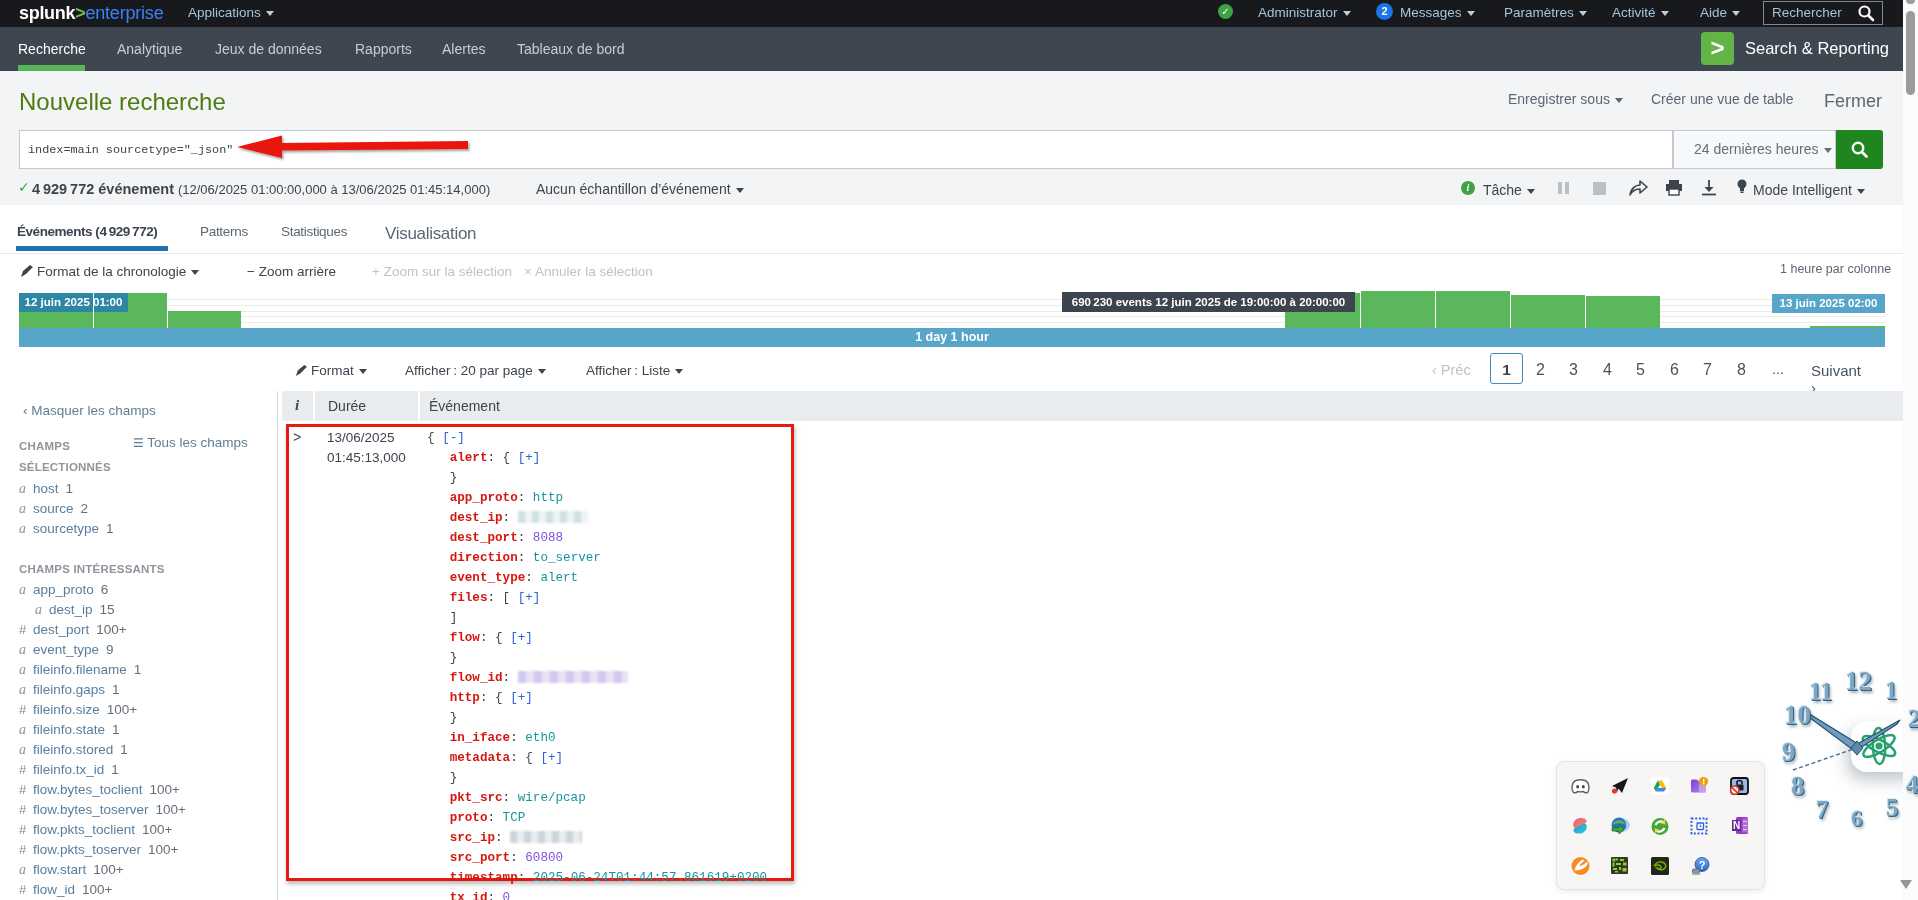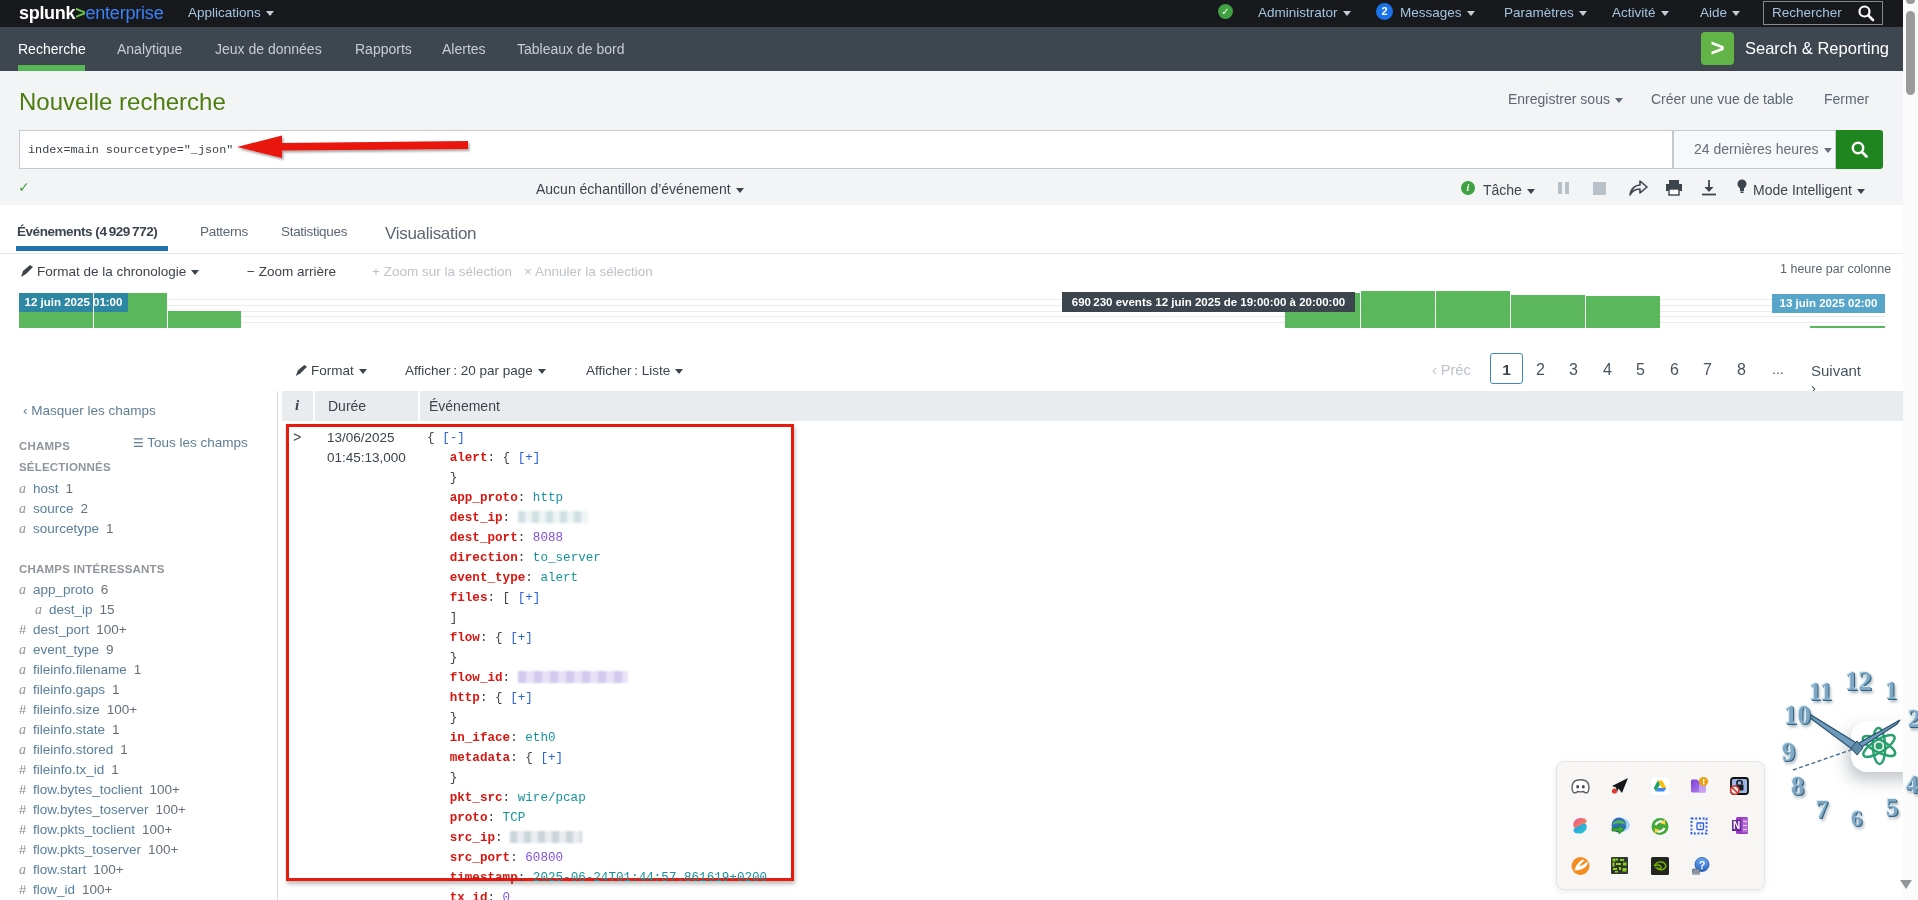--- a/index.html
+++ b/index.html
@@ -66,21 +66,21 @@
   <span class="navtab" style="left:517px;">Tableaux de bord</span>
   <span class="abs" style="left:18px;top:38px;width:67px;height:6px;background:#57b757;"></span>
   <span class="abs" style="left:1701px;top:5px;width:33px;height:33px;background:#61b445;border-radius:4px;color:#fff;font-weight:bold;font-size:24px;text-align:center;line-height:31px;">&gt;</span>
   <span class="abs" style="left:1745px;top:12px;font-size:16.5px;color:#fff;">Search &amp; Reporting</span>
 </div>
 
 <div class="abs" id="band">
   <span class="abs" style="left:19px;top:17px;font-size:24px;color:#4d7c0f;">Nouvelle recherche</span>
   <span class="abs" style="left:1508px;top:20px;font-size:14px;color:#5c6773;">Enregistrer sous<span class="caret" style="border-top-color:#5c6773;"></span></span>
   <span class="abs" style="left:1651px;top:20px;font-size:14px;color:#5c6773;">Créer une vue de table</span>
-  <span class="abs" style="left:1824px;top:20px;font-size:14px;color:#5c6773;">Fermer</span>
+  <span class="abs" style="left:1824px;top:20px;font-size:18px;color:#5c6773;">Fermer</span>
 
   <span class="abs" style="left:19px;top:59px;width:1654px;height:39px;background:#fff;border:1px solid #c3c9cf;"></span>
   <span class="abs" style="left:28px;top:72px;font-family:'Liberation Mono',monospace;font-size:11.8px;color:#3c444d;">index=main sourcetype="_json"</span>
 
   <svg class="abs" style="left:234px;top:60px;" width="240" height="34" viewBox="0 0 240 34">
     <defs>
         <filter id="ashad" x="-20%" y="-40%" width="140%" height="200%">
           <feDropShadow dx="1.5" dy="2" stdDeviation="1.1" flood-color="#000" flood-opacity="0.35"></feDropShadow>
         </filter>
       </defs>
@@ -89,20 +89,21 @@
 
   <span class="abs" style="left:1673px;top:59px;width:163px;height:39px;background:#f7f8f9;border:1px solid #c3c9cf;"></span>
   <span class="abs" style="left:1694px;top:70px;font-size:14px;color:#656f79;">24 dernières heures<span class="caret" style="border-top-color:#656f79;"></span></span>
   <span class="abs" style="left:1836px;top:59px;width:47px;height:39px;background:#1f851f;border-radius:0 3px 3px 0;"></span>
   <svg class="abs" style="left:1850px;top:69px;" width="19" height="19" viewBox="0 0 19 19">
       <circle cx="8" cy="8" r="5.2" fill="none" stroke="#fff" stroke-width="2.4"></circle>
       <line x1="12" y1="12" x2="16.5" y2="16.5" stroke="#fff" stroke-width="2.8" stroke-linecap="round"></line>
     </svg>
 
   <span class="abs" style="left:18px;top:108px;color:#3fa142;font-size:14px;">✓</span>
+  <span class="abs" style="left:32px;top:110px;font-size:14px;color:#3c444d;white-space:nowrap;"><b style="font-size:14.5px;">4 929 772 événement</b> <span style="font-size:13px;">(12/06/2025 01:00:00,000 à 13/06/2025 01:45:14,000)</span></span>
   <span class="abs" style="left:536px;top:110px;font-size:14px;color:#3c444d;white-space:nowrap;">Aucun échantillon d’événement<span class="caret" style="border-top-color:#3c444d;"></span></span>
   <span class="abs" style="left:1461px;top:110px;width:14px;height:14px;border-radius:50%;background:#3fa142;color:#fff;font-size:10px;font-weight:bold;font-family:'Liberation Serif',serif;font-style:italic;text-align:center;line-height:14px;">i</span>
   <span class="abs" style="left:1483px;top:111px;font-size:14px;color:#3c444d;">Tâche<span class="caret" style="border-top-color:#3c444d;"></span></span>
   <span class="abs" style="left:1558px;top:111px;width:4px;height:12px;background:#b9c1c8;"></span>
   <span class="abs" style="left:1565px;top:111px;width:4px;height:12px;background:#b9c1c8;"></span>
   <span class="abs" style="left:1593px;top:111px;width:13px;height:13px;background:#b9c1c8;"></span>
   <svg class="abs" style="left:1628px;top:108px;" width="20" height="18" viewBox="0 0 20 18">
       <path d="M2 16 C3 9 8 6 12 6 L12 2 L19 8 L12 14 L12 10 C8 10 4 12 2 16 Z" fill="none" stroke="#3c444d" stroke-width="1.6" stroke-linejoin="round"></path>
     </svg>
   <svg class="abs" style="left:1665px;top:109px;" width="18" height="16" viewBox="0 0 18 16">
@@ -157,20 +158,21 @@
   <div class="tbar" style="left:1436px;top:-2px;width:74px;height:37px;"></div>
   <div class="tbar" style="left:1511px;top:2px;width:74px;height:33px;"></div>
   <div class="tbar" style="left:1586px;top:3px;width:74px;height:32px;"></div>
   <div class="tbar" style="left:1810px;top:33px;width:75px;height:2px;"></div>
 
   <span class="abs" style="left:19px;top:0;width:109px;height:19px;background:#2d87a3;color:#fff;font-size:11.5px;font-weight:bold;line-height:19px;text-align:center;white-space:nowrap;overflow:hidden;">12 juin 2025 01:00</span>
   <span class="abs" style="left:1772px;top:1px;width:113px;height:19px;background:#57a5c9;color:#fff;font-size:11.5px;font-weight:bold;line-height:19px;text-align:center;white-space:nowrap;overflow:hidden;">13 juin 2025 02:00</span>
   <span class="abs" style="left:1062px;top:-1px;width:293px;height:20px;background:#3c444d;color:#fff;font-size:11.5px;font-weight:bold;line-height:20px;text-align:center;white-space:nowrap;">690 230 events 12 juin 2025 de 19:00:00 à 20:00:00</span>
   <span class="abs" style="left:93px;top:0;width:1px;height:35px;background:#fff;"></span>
 
+  <div class="abs" style="left:19px;top:35px;width:1866px;height:19px;background:#57a5c9;color:#fff;font-weight:bold;font-size:12.5px;text-align:center;line-height:19px;">1 day 1 hour</div>
 </div>
 
 <div class="abs" style="left:0;top:353px;width:1540px;height:38px;background:#fff;">
   <svg class="abs" style="left:295px;top:12px;" width="12" height="12" viewBox="0 0 13 13">
       <path d="M1 12 L3 6 L10 0 L13 2 L6 9 Z" fill="#3c444d"></path>
     </svg>
   <span class="abs" style="left:311px;top:10px;font-size:13.5px;color:#3c444d;">Format<span class="caret" style="border-top-color:#3c444d;"></span></span>
   <span class="abs" style="left:405px;top:10px;font-size:13.5px;color:#3c444d;">Afficher : 20 par page<span class="caret" style="border-top-color:#3c444d;"></span></span>
   <span class="abs" style="left:586px;top:10px;font-size:13.5px;color:#3c444d;">Afficher : Liste<span class="caret" style="border-top-color:#3c444d;"></span></span>
   <span class="abs" style="left:1432px;top:9px;font-size:14.5px;color:#bcc3ca;">‹ Préc</span>

